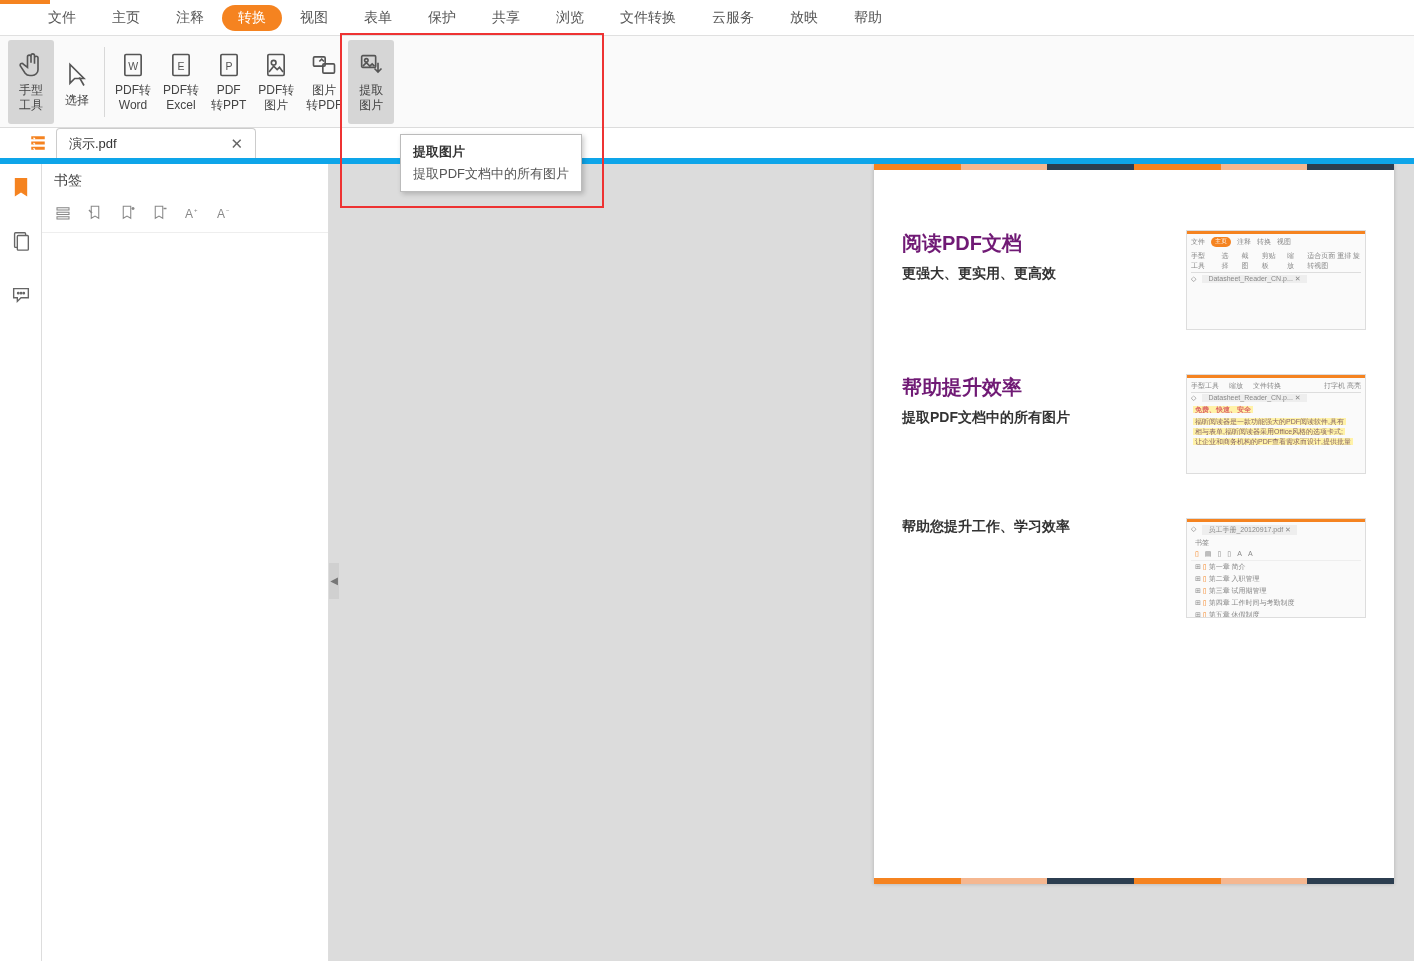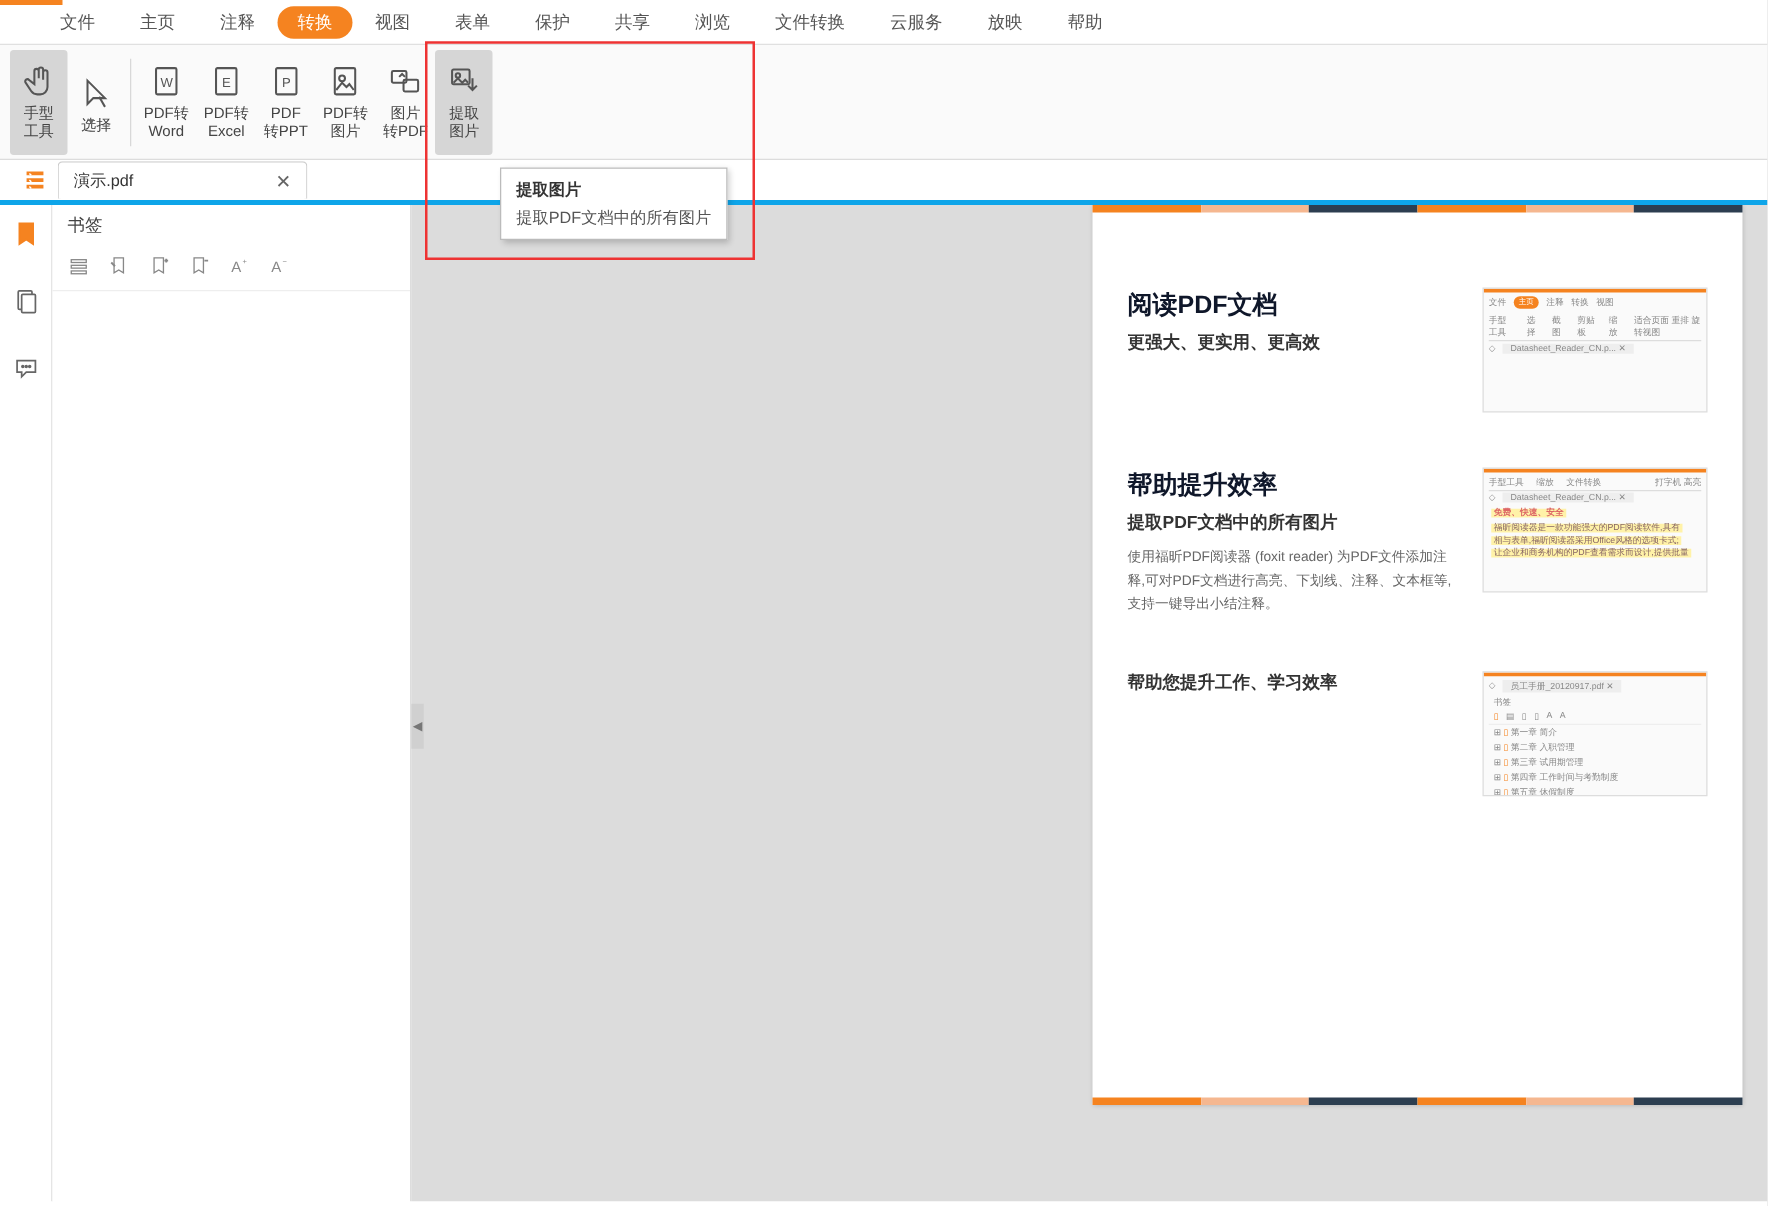--- a/index.html
+++ b/index.html
@@ -9,21 +9,21 @@
 .menu-item { padding:6px 18px; font-size:14px; color:#555; cursor:pointer; }
 .menu-item.active { background:#f58320; color:#fff; border-radius:14px; padding:4px 16px; }
 .ribbon { height:92px; display:flex; align-items:center; padding:4px 8px; border-bottom:1px solid #dcdcdc; background:#fafafa; gap:0; }
 .rbtn { display:flex; flex-direction:column; align-items:center; justify-content:center; min-width:46px; height:84px; padding:4px 6px; cursor:pointer; font-size:12px; color:#444; border-radius:3px; }
 .rbtn.active { background:#d6d6d6; }
 .rbtn.highlight { background:#d6d6d6; }
 .rbtn .ico { width:28px; height:28px; margin-bottom:4px; display:flex; align-items:center; justify-content:center; }
 .rbtn svg { width:28px; height:28px; stroke:#555; fill:none; stroke-width:1.4; }
 .rbtn .lbl { text-align:center; line-height:1.2; white-space:pre-line; }
 .sep { width:1px; height:70px; background:#d8d8d8; margin:0 4px; }
-.tabstrip { height:36px; display:flex; align-items:center; border-bottom:4px solid #0ea5e9; padding-left:10px; }
+.tabstrip { height:36px; display:flex; align-items:center; border-bottom:6px solid #0ea5e9; padding-left:20px; }
 .startbtn { width:36px; height:30px; display:flex; align-items:center; justify-content:center; }
 .startbtn svg { width:18px; height:18px; stroke:#f58320; fill:none; stroke-width:1.6; }
 .doctab { display:flex; align-items:center; padding:0 12px; height:30px; border:1px solid #ccc; border-bottom:none; border-radius:4px 4px 0 0; background:#fff; font-size:13px; min-width:200px; justify-content:space-between; }
 .doctab .close { font-size:15px; color:#666; cursor:pointer; }
 .main { display:flex; height:calc(965px - 4px - 36px - 92px - 36px); position:relative; }
 .sidestrip { width:42px; border-right:1px solid #ddd; display:flex; flex-direction:column; align-items:center; padding-top:12px; gap:32px; }
 .sidestrip .sicon { width:22px; height:22px; cursor:pointer; }
 .sidestrip .sicon svg { width:22px; height:22px; stroke:#666; fill:none; stroke-width:1.5; }
 .sidestrip .sicon.active svg { stroke:#f58320; fill:#f58320; }
 .bookmark-panel { width:287px; border-right:1px solid #ddd; background:#fff; }
@@ -32,21 +32,21 @@
 .bm-toolbar .tbtn { width:18px; height:18px; cursor:pointer; }
 .bm-toolbar svg { width:18px; height:18px; stroke:#888; fill:none; stroke-width:1.4; }
 .viewer { flex:1; background:#dcdcdc; position:relative; display:flex; justify-content:flex-end; overflow:hidden; }
 .collapse-handle { position:absolute; left:0; top:50%; width:10px; height:36px; background:#d0d0d0; display:flex; align-items:center; justify-content:center; font-size:10px; color:#777; }
 .page { background:#fff; width:520px; height:720px; margin-top:0; margin-right:20px; box-shadow:0 0 4px rgba(0,0,0,.2); display:flex; flex-direction:column; }
 .page-stripe { height:6px; display:flex; }
 .page-stripe span { flex:1; }
 .page-body { padding:60px 28px 10px; flex:1; display:flex; flex-direction:column; gap:44px; }
 .feature { display:flex; gap:18px; }
 .feature .txt { flex:1; }
-.feature h2 { color:#0f172a; font-size:20px; font-weight:bold; margin-bottom:8px; }
+.feature h2 { color:#701a75; font-size:20px; font-weight:bold; margin-bottom:8px; }
 .feature h3 { color:#333; font-size:14px; font-weight:bold; margin-bottom:10px; }
 .feature p { color:#666; font-size:11px; line-height:1.7; }
 .feature .thumb { width:180px; height:100px; border:1px solid #ddd; background:#fafafa; font-size:7px; color:#888; padding:4px; overflow:hidden; position:relative; }
 .thumb .mini-stripe{height:3px;background:#f58320;margin:-4px -4px 2px;}
 .thumb .mini-row{display:flex;gap:6px;padding:1px 0;}
 .thumb .pill{background:#f58320;color:#fff;border-radius:6px;padding:0 4px;font-size:6px;}
 .thumb .hl{background:#fff2a8;color:#866;padding:0 2px;}
 .redbox { position:absolute; border:2px solid #e33; pointer-events:none; }
 .tooltip { position:absolute; background:#fff; border:1px solid #bbb; box-shadow:2px 2px 5px rgba(0,0,0,.2); padding:8px 12px; font-size:13px; left:400px; top:134px; z-index:10; }
 .tooltip .tt-title { font-weight:bold; margin-bottom:4px; }
@@ -258,21 +258,20 @@
               <div class="mini-row" style="border-top:1px solid #ddd;padding-top:2px;">
                 <span>◇</span>
                 <span style="background:#eee;padding:0 6px;">Datasheet_Reader_CN.p... ✕</span>
               </div>
             </div>
           </div>
           <div class="feature">
             <div class="txt">
               <h2>帮助提升效率</h2>
               <h3>提取PDF文档中的所有图片</h3>
-              <p>使用福昕PDF阅读器 (foxit reader) 为PDF文件添加注释,可对PDF文档进行高亮、下划线、注释、文本框等,支持一键导出小结注释。</p>
             </div>
             <div class="thumb">
               <div class="mini-stripe"></div>
               <div class="mini-row" style="gap:10px;">
                 <span>手型工具</span>
                 <span>缩放</span>
                 <span>文件转换</span>
                 <span style="margin-left:auto">打字机 高亮</span>
               </div>
               <div class="mini-row" style="border-top:1px solid #ddd;">

